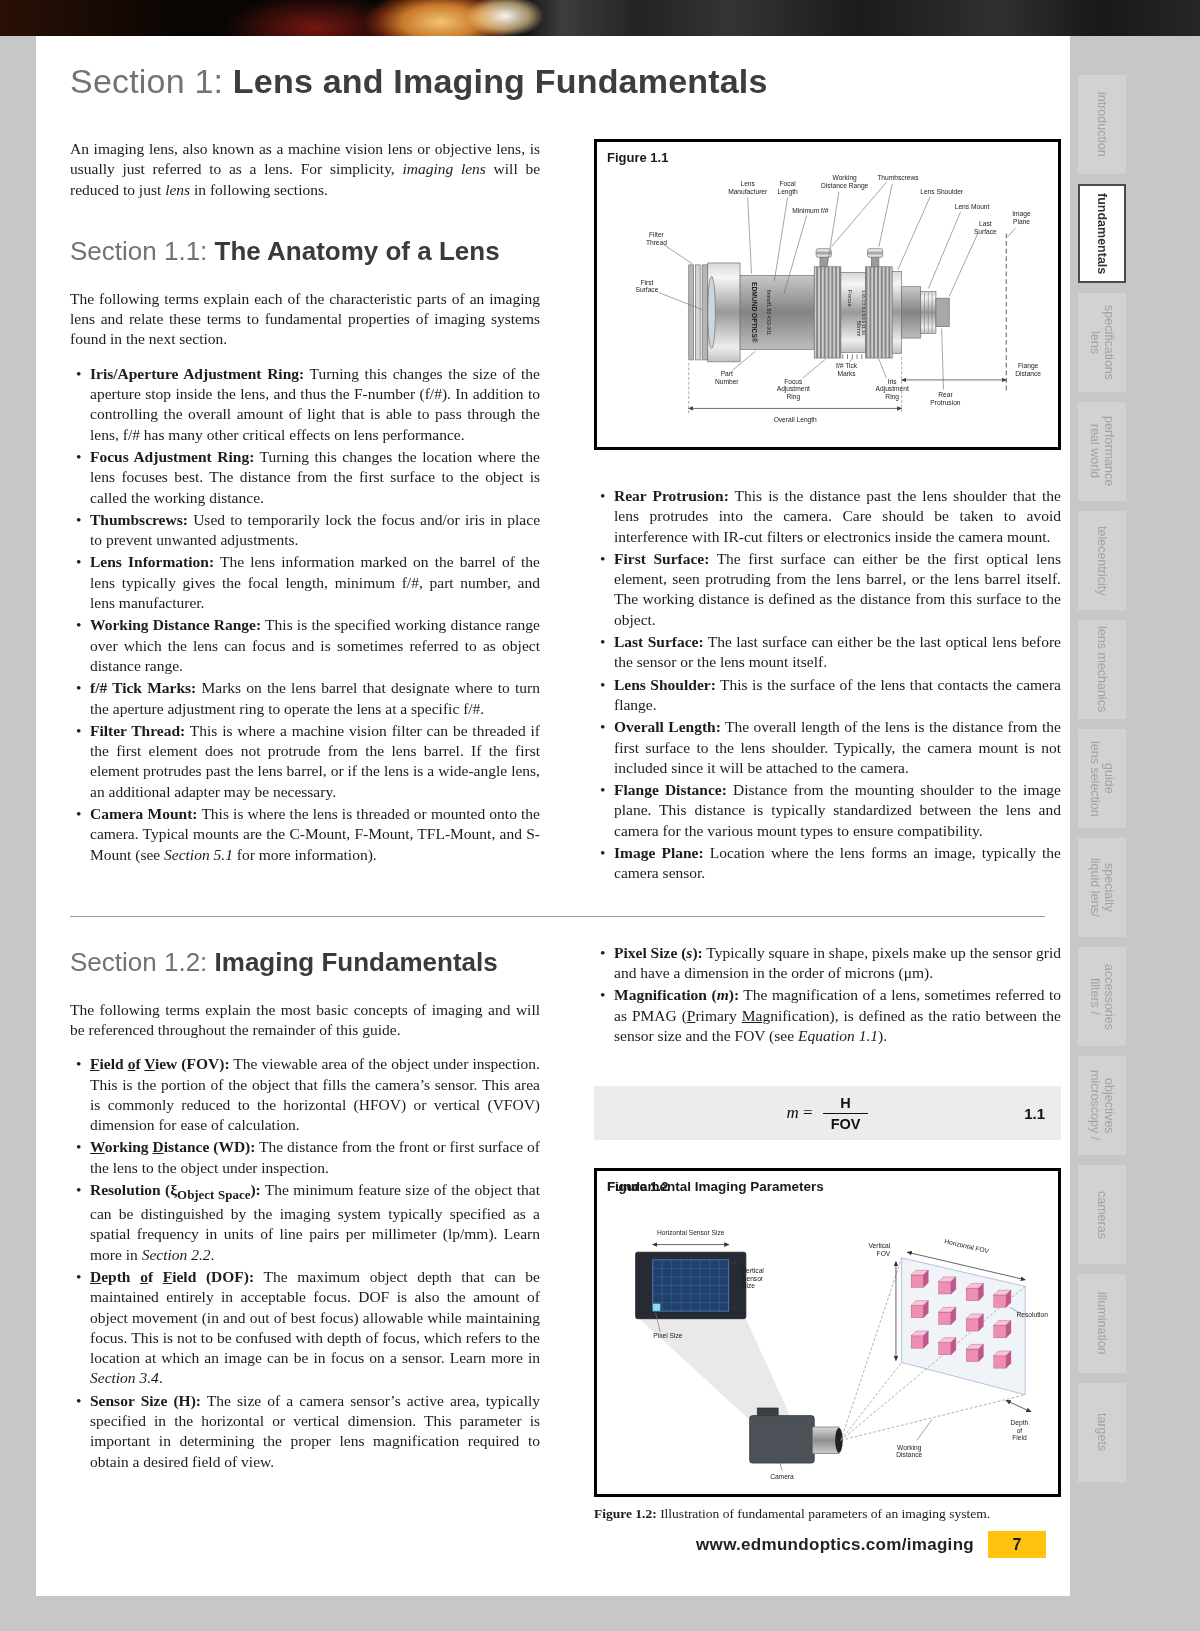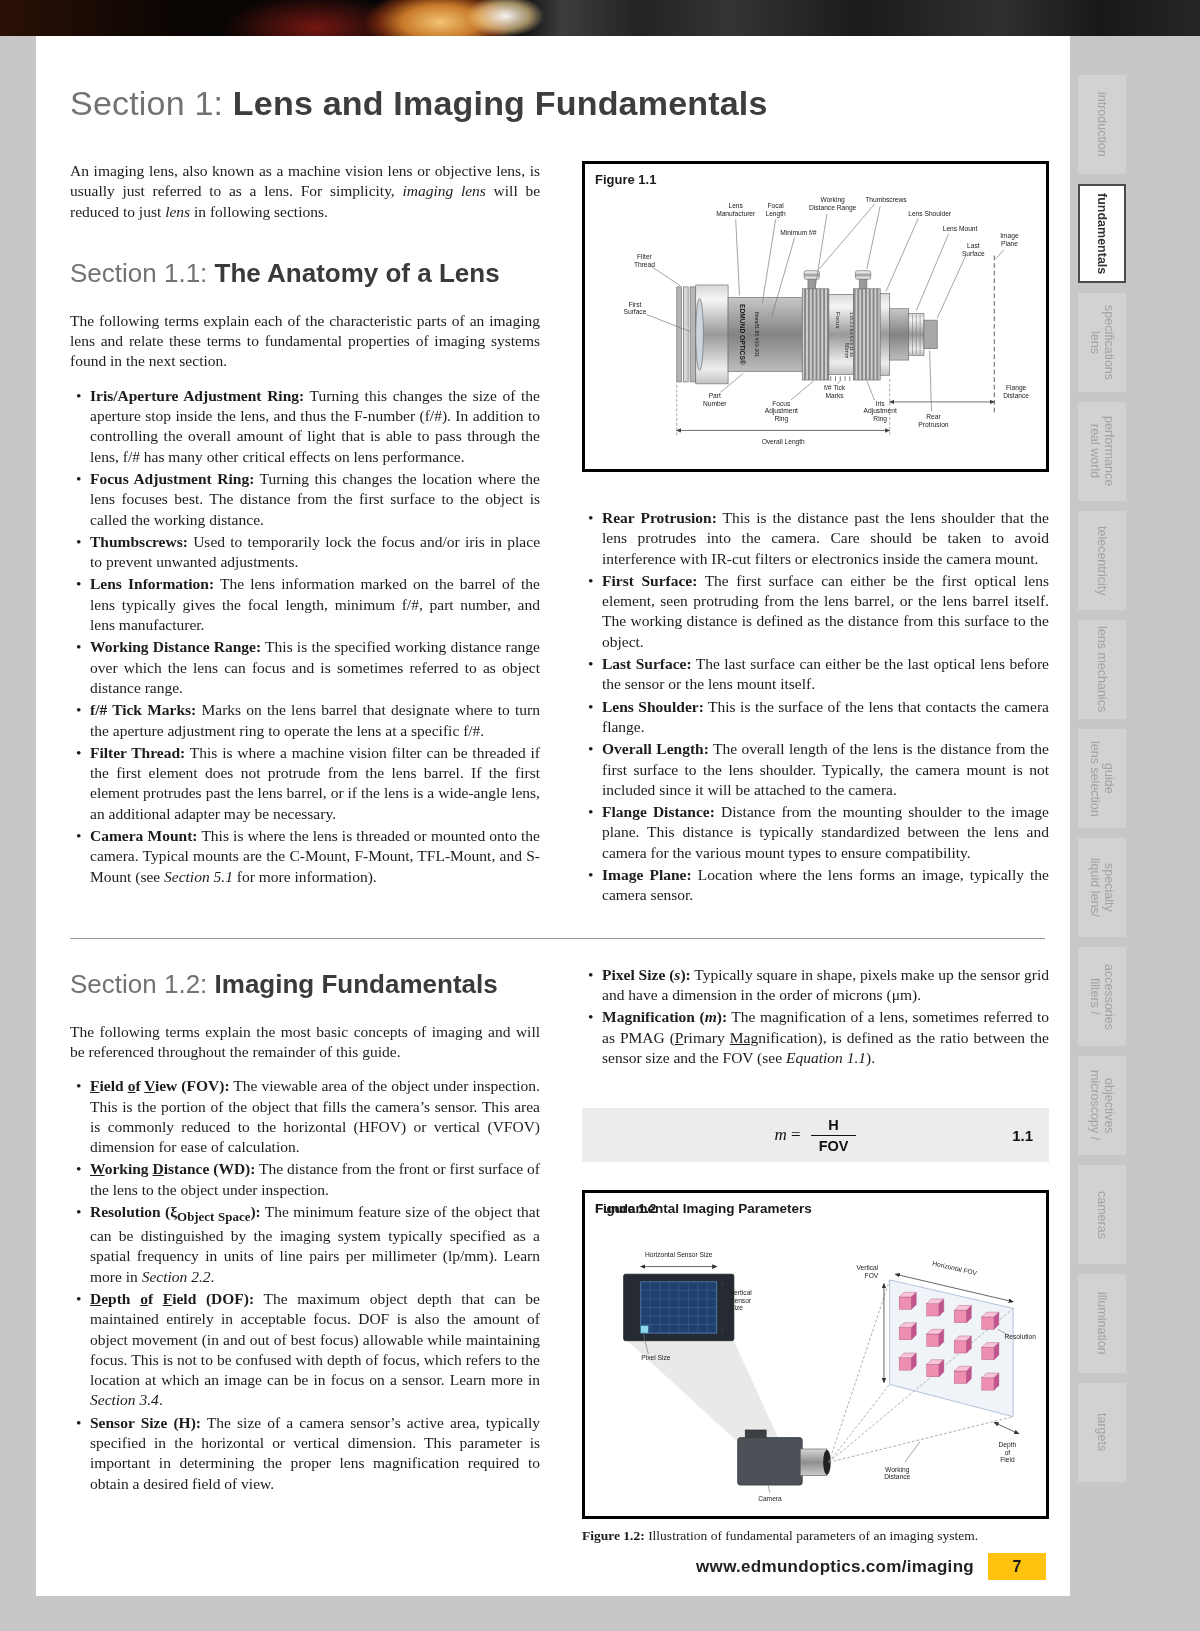--- a/index.html
+++ b/index.html
@@ -17,29 +17,29 @@
       radial-gradient(ellipse 55px 30px at 505px 16px, rgba(255,255,255,.95), rgba(255,220,150,.6) 45%, transparent 70%),
       radial-gradient(ellipse 95px 42px at 440px 22px, rgba(255,205,120,.95), rgba(248,150,50,.8) 40%, rgba(170,60,15,.5) 65%, transparent 80%),
       radial-gradient(ellipse 130px 48px at 315px 28px, rgba(190,35,25,.6), transparent 70%),
       linear-gradient(90deg,#2a1006 0px,#0a0503 180px,#060606 360px,#101010 520px,#3d3d3d 562px,#232323 640px,#343434 730px,#1b1b1b 860px,#303030 1000px,#181818 1100px,#262626 1200px);
   }
   
   .page {
     position:absolute; top:36px; left:36px; width:1034px; height:1560px;
     background:#ffffff;
   }
-  .content { padding:48px 25px 0 34px; }
+  .content { padding:26px 25px 0 34px; }
   h1 { font-family:"Liberation Sans", sans-serif; font-size:34px; margin:0 0 38px 0; font-weight:400; letter-spacing:.2px; }
   h1 .h-prefix { color:#737373; }
   h1 .h-main { color:#3d3d3d; font-weight:700; }
   h2 { font-family:"Liberation Sans", sans-serif; font-size:26px; margin:36px 0 22px 0; font-weight:400; }
   h2 .h-prefix { color:#737373; }
   h2 .h-main { color:#3a3a3a; font-weight:700; }
   h2.first { margin-top:4px; }
-  .cols { display:flex; gap:42px; align-items:flex-start; }
+  .cols { display:flex; gap:54px; align-items:flex-start; }
   .col-left { width:470px; flex:0 0 470px; }
   .col-right { width:467px; flex:0 0 467px; }
   p.body, .bullets li { font-size:15.5px; line-height:1.31; color:#1c1c1c; text-align:justify; }
   p.body { margin:0 0 14px 0; }
   ul.bullets { list-style:none; margin:10px 0 0 0; padding:0 0 0 20px; }
   ul.bullets.tight { margin-top:0; }
   .bullets li { position:relative; margin:0 0 2px 0; }
   .bullets li::before { content:"•"; position:absolute; left:-14px; color:#1c1c1c; }
   .lead { font-weight:700; }
   .divider { border:none; border-top:1px solid #9a9a9a; margin:30px 0 26px 0; }
@@ -56,21 +56,21 @@
     position:relative; height:54px; background:#ececec; margin:40px 0 28px 0;
     display:flex; align-items:center; justify-content:center;
   }
   .eq-group { display:flex; align-items:center; gap:10px; font-size:17px; color:#111; }
   .eq-m { font-family:"Liberation Serif", serif; }
   .frac { display:inline-flex; flex-direction:column; align-items:center; font-family:"Liberation Sans", sans-serif; font-weight:700; font-size:14.5px; }
   .frac .num { padding:0 8px 2px 8px; }
   .frac .den { border-top:1.5px solid #111; padding:2px 8px 0 8px; }
   .eq-number { position:absolute; right:16px; font-family:"Liberation Sans", sans-serif; font-weight:700; font-size:15px; color:#111; }
   
-  .footer { position:absolute; bottom:16px; right:24px; display:flex; align-items:center; gap:14px; }
+  .footer { position:absolute; bottom:38px; right:24px; display:flex; align-items:center; gap:14px; }
   .footer-url { font-family:"Liberation Sans", sans-serif; font-weight:700; font-size:17px; color:#222; letter-spacing:.3px; cursor:pointer; }
   .page-num { width:58px; height:27px; background:#ffc20e; color:#1c1c1c; font-family:"Liberation Sans", sans-serif; font-weight:700; font-size:16px; display:flex; align-items:center; justify-content:center; }
   
   .tab-rail { position:absolute; top:75px; left:1078px; width:48px; display:flex; flex-direction:column; gap:10px; }
   .tab {
     width:48px; height:99px; background:#d2d2d2; color:#a3a3a3;
     font-family:"Liberation Sans", sans-serif; font-size:12.5px; line-height:1.12;
     writing-mode:vertical-lr; display:flex; align-items:center; justify-content:center;
     text-align:center; padding:5px 3px; cursor:pointer;
   }

